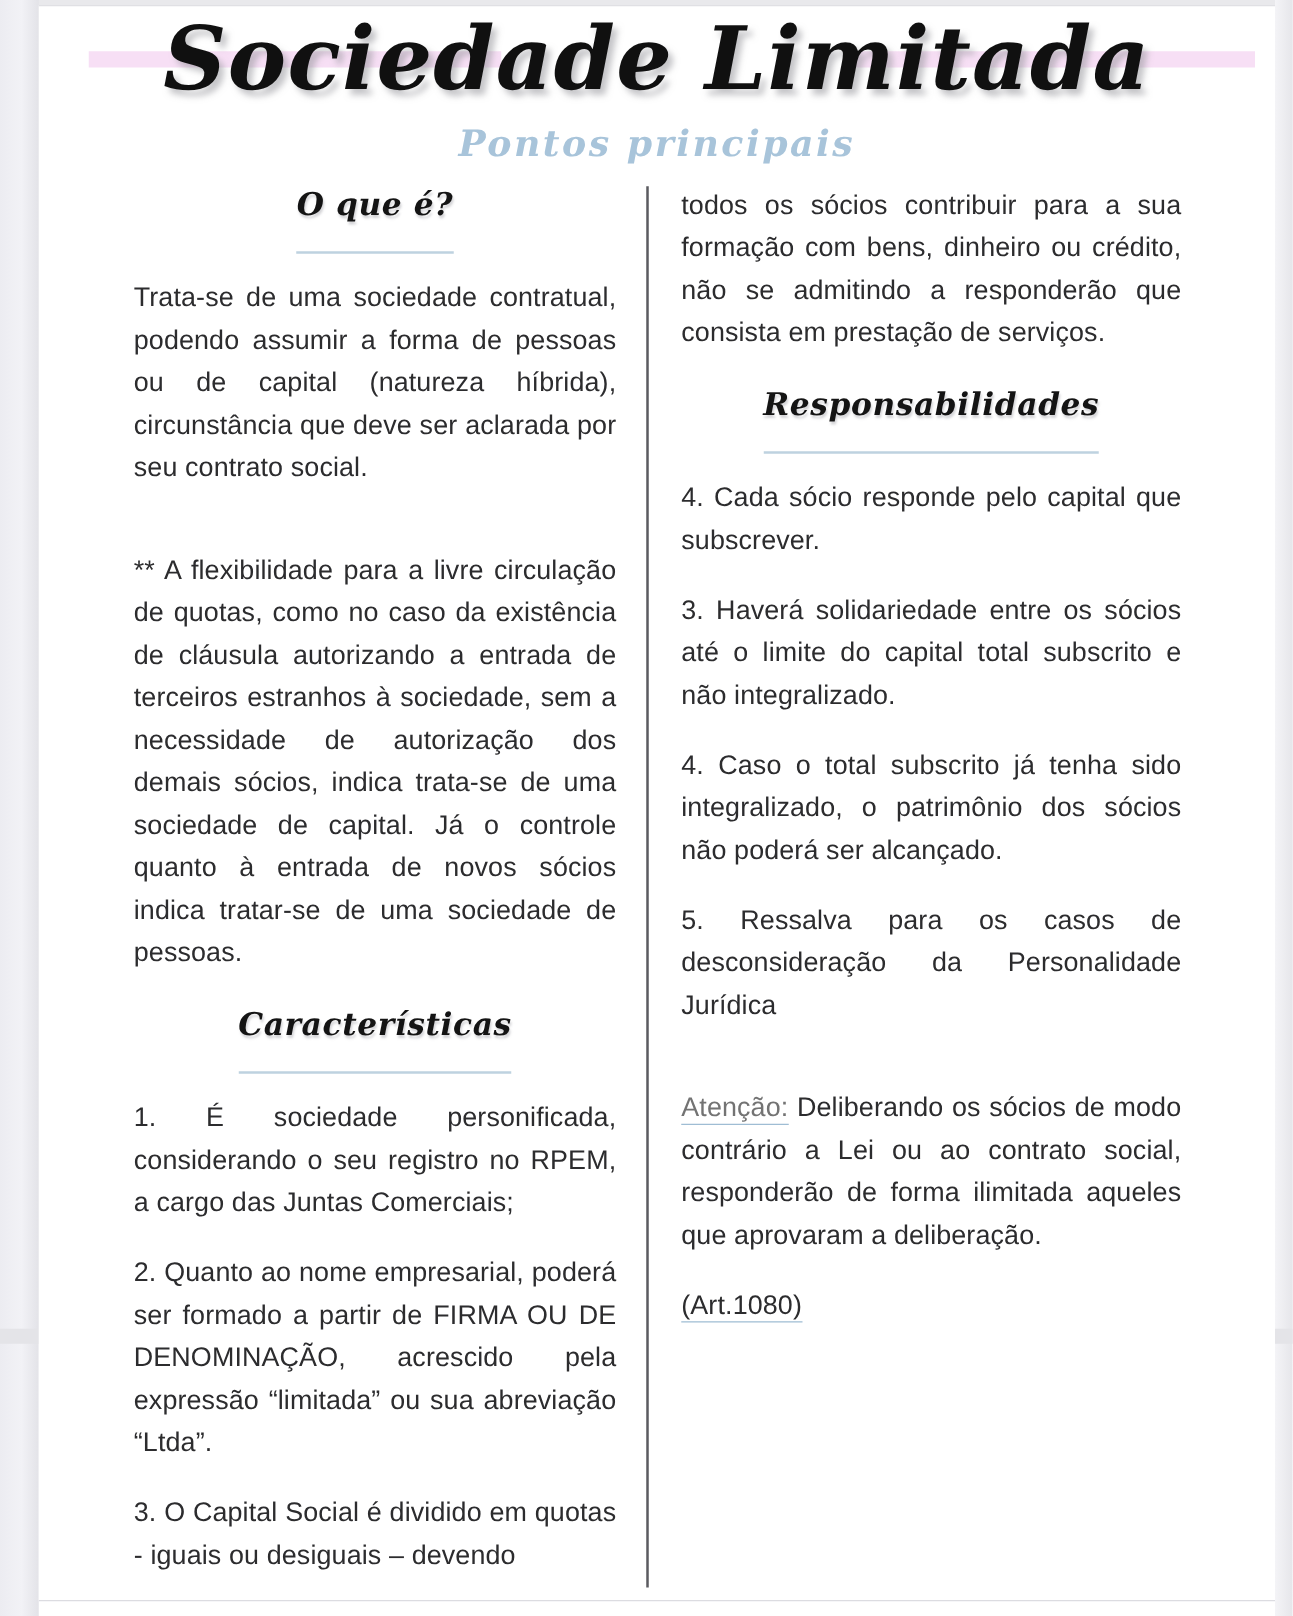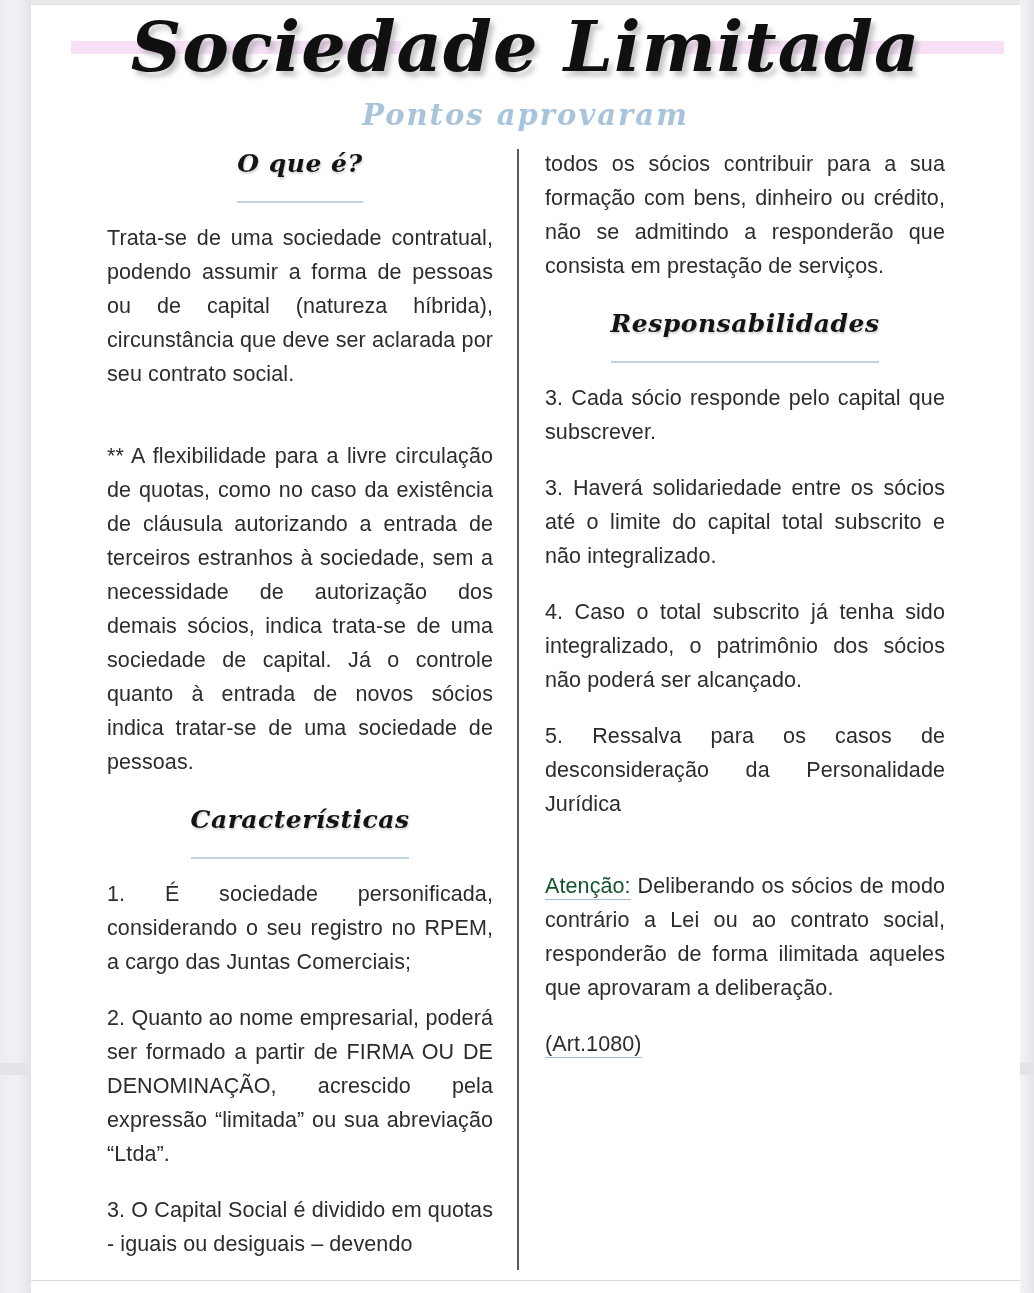--- a/index.html
+++ b/index.html
@@ -152,41 +152,41 @@
     letter-spacing: 0.1px;
   }
   p.body.last { margin-bottom: 0; }
   .spacer-lg { height: 26px; }
 
   .link-underline {
     border-bottom: 1.5px solid #9fbdd4;
     padding-bottom: 1px;
   }
   .alert-word {
-    color: #14532d;
+    color: #737373;
     border-bottom: 1.5px solid #9fbdd4;
     padding-bottom: 1px;
   }
 </style>
 </head>
 <body>
 
 <div class="canvas">
 
   <div class="edge-left"></div>
   <div class="edge-right"></div>
   <div class="edge-bottom"></div>
 
   <div class="page">
 
     <div class="header">
       <div class="rule rule-left"></div>
       <div class="rule rule-right"></div>
       <div class="title">Sociedade Limitada</div>
-      <div class="subtitle">Pontos aprovaram</div>
+      <div class="subtitle">Pontos principais</div>
     </div>
 
     <div class="columns">
 
       <div class="divider"></div>
 
       <div class="col col-left">
 
         <div class="section-heading">O que é?</div>
 
@@ -205,21 +205,21 @@
         <p class="body last">3. O Capital Social é dividido em quotas - iguais ou desiguais – devendo</p>
       </div>
 
       <div class="col col-right">
 
         <p class="body">todos os sócios contribuir para a sua formação com bens, dinheiro ou crédito, não se admitindo a responderão que consista em prestação de serviços.</p>
 
         <div class="section-heading heading-gap-top">Responsabilidades</div>
 
 
-        <p class="body">3. Cada sócio responde pelo capital que subscrever.</p>
+        <p class="body">4. Cada sócio responde pelo capital que subscrever.</p>
 
         <p class="body">3. Haverá solidariedade entre os sócios até o limite do capital total subscrito e não integralizado.</p>
 
         <p class="body">4. Caso o total subscrito já tenha sido integralizado, o patrimônio dos sócios não poderá ser alcançado.</p>
 
         <p class="body">5. Ressalva para os casos de desconsideração da Personalidade Jurídica</p>
 
         <div class="spacer-lg"></div>
 
         <p class="body"><span class="alert-word">Atenção:</span><span> Deliberando os sócios de modo contrário a Lei ou ao contrato social, responderão de forma ilimitada aqueles que aprovaram a deliberação.</span></p>

